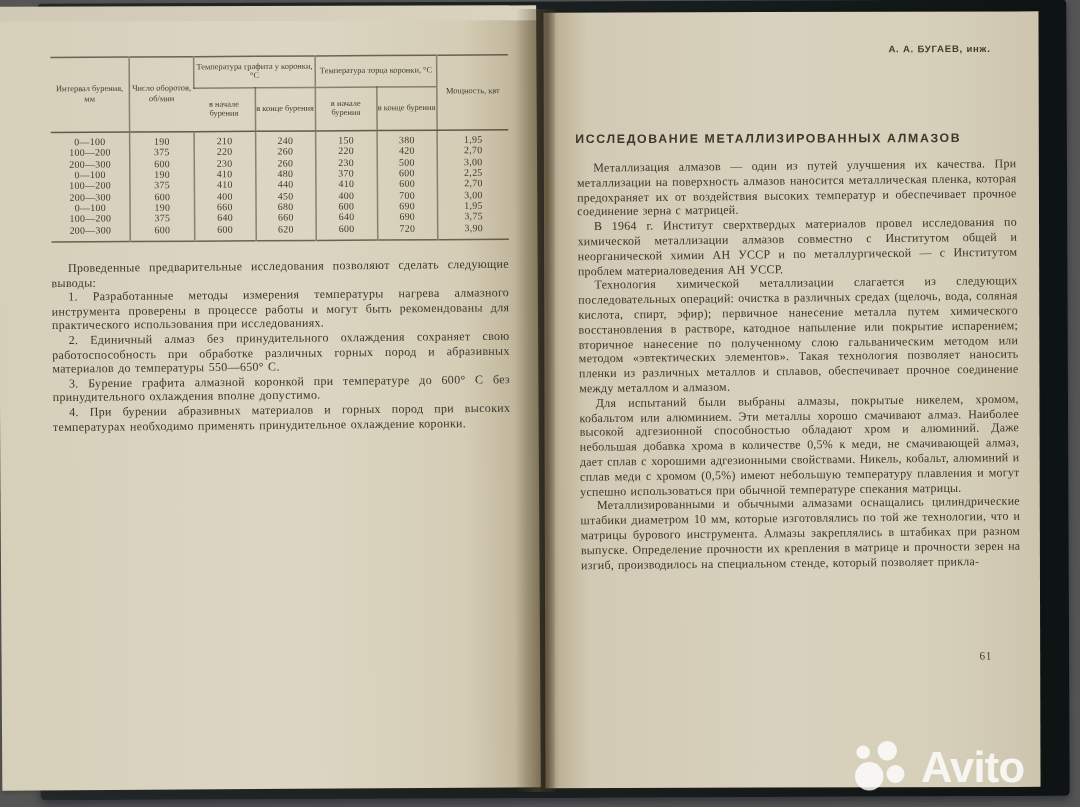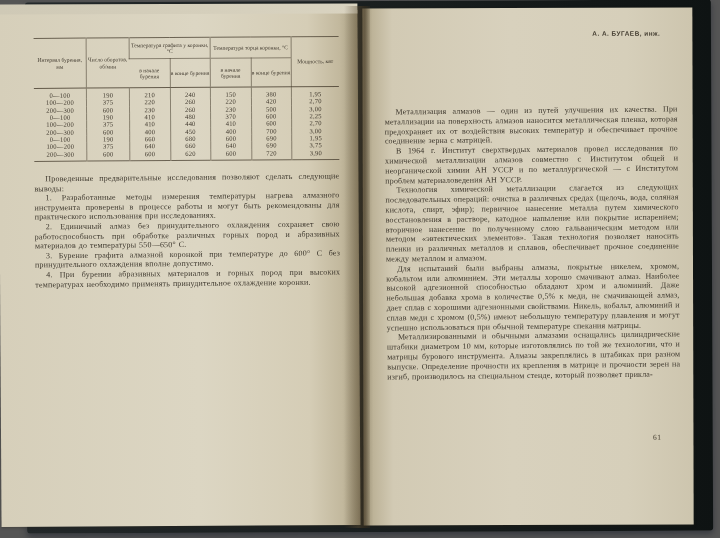--- a/index.html
+++ b/index.html
@@ -204,25 +204,35 @@
         <p>Проведенные предварительные исследования позволяют сделать следующие выводы:</p>
         <p>1. Разработанные методы измерения температуры нагрева алмазного инструмента проверены в процессе работы и могут быть рекомендованы для практического использования при исследованиях.</p>
         <p>2. Единичный алмаз без принудительного охлаждения сохраняет свою работоспособность при обработке различных горных пород и абразивных материалов до температуры 550—650° С.</p>
         <p>3. Бурение графита алмазной коронкой при температуре до 600° С без принудительного охлаждения вполне допустимо.</p>
         <p>4. При бурении абразивных материалов и горных пород при высоких температурах необходимо применять принудительное охлаждение коронки.</p>
       </div>
   </div>
 
   <div class="page page-right txt">
     <div class="author">А. А. БУГАЕВ, инж.</div>
+    <div class="art-title">ИССЛЕДОВАНИЕ МЕТАЛЛИЗИРОВАННЫХ АЛМАЗОВ</div>
     <div class="right-text">
         <p>Металлизация алмазов — один из путей улучшения их качества. При металлизации на поверхность алмазов наносится металлическая пленка, которая предохраняет их от воздействия высоких температур и обеспечивает прочное соединение зерна с матрицей.</p>
         <p>В 1964 г. Институт сверхтвердых материалов провел исследования по химической металлизации алмазов совместно с Институтом общей и неорганической химии АН УССР и по металлургической — с Институтом проблем материаловедения АН УССР.</p>
         <p>Технология химической металлизации слагается из следующих последовательных операций: очистка в различных средах (щелочь, вода, соляная кислота, спирт, эфир); первичное нанесение металла путем химического восстановления в растворе, катодное напыление или покрытие испарением; вторичное нанесение по полученному слою гальваническим методом или методом «эвтектических элементов». Такая технология позволяет наносить пленки из различных металлов и сплавов, обеспечивает прочное соединение между металлом и алмазом.</p>
         <p>Для испытаний были выбраны алмазы, покрытые никелем, хромом, кобальтом или алюминием. Эти металлы хорошо смачивают алмаз. Наиболее высокой адгезионной способностью обладают хром и алюминий. Даже небольшая добавка хрома в количестве 0,5% к меди, не смачивающей алмаз, дает сплав с хорошими адгезионными свойствами. Никель, кобальт, алюминий и сплав меди с хромом (0,5%) имеют небольшую температуру плавления и могут успешно использоваться при обычной температуре спекания матрицы.</p>
         <p>Металлизированными и обычными алмазами оснащались цилиндрические штабики диаметром 10 мм, которые изготовлялись по той же технологии, что и матрицы бурового инструмента. Алмазы закреплялись в штабиках при разном выпуске. Определение прочности их крепления в матрице и прочности зерен на изгиб, производилось на специальном стенде, который позволяет прикла-</p>
       </div>
     <div class="pageno">61</div>
   </div>
 
   <div class="gutter"></div>
 
+  <div class="wm">
+    <span class="wm-logo">
+      <i class="wm-c1"></i>
+        <i class="wm-c2"></i>
+        <i class="wm-c3"></i>
+        <i class="wm-c4"></i>
+    </span>
+    <span class="wm-text">Avito</span>
+  </div>
 </div>
 
 </body></html>

